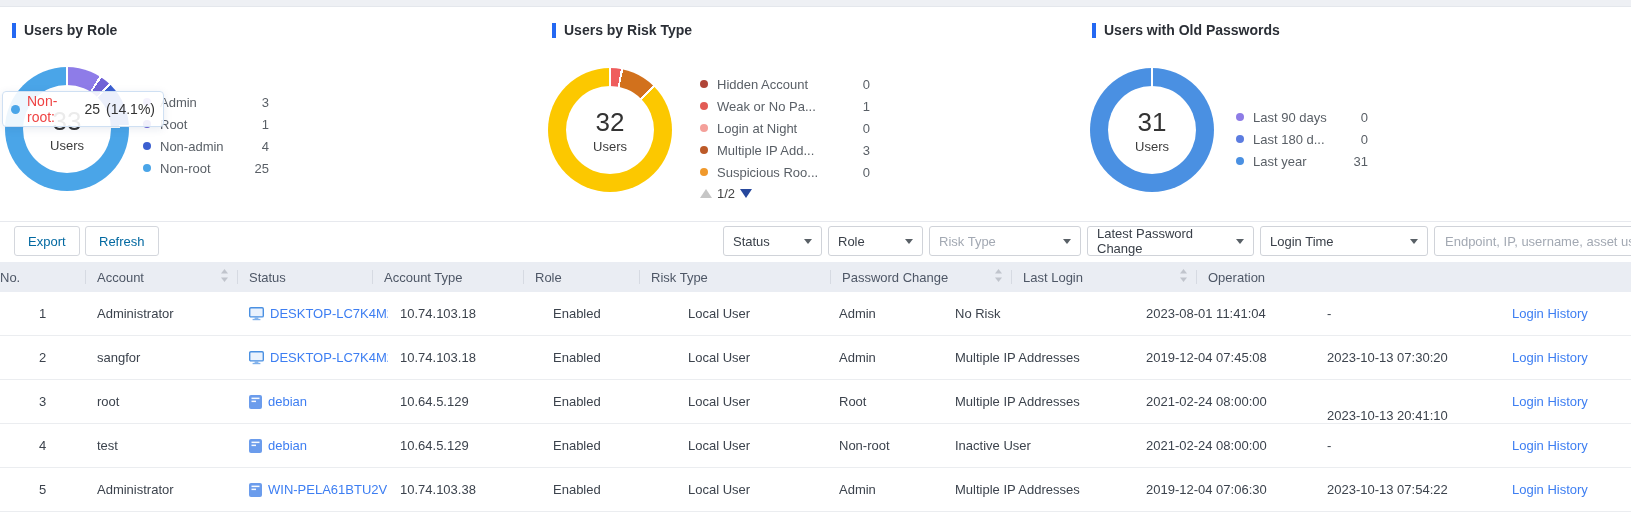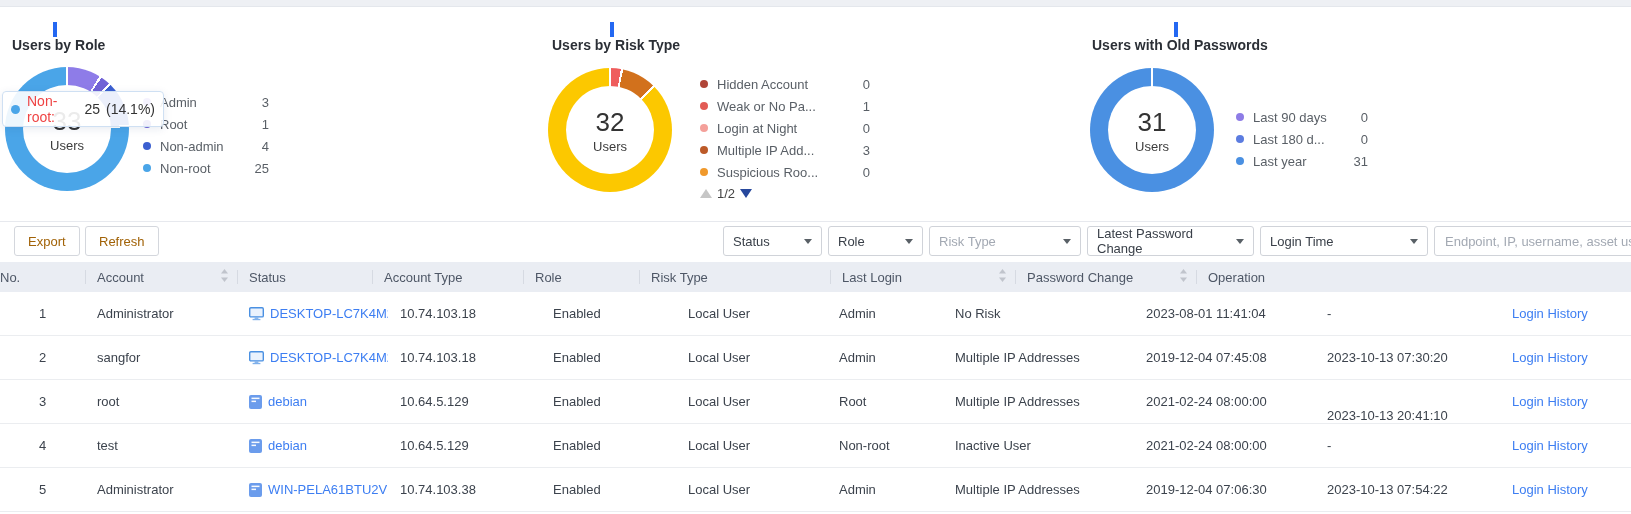--- a/index.html
+++ b/index.html
@@ -3,21 +3,21 @@
 <meta charset="utf-8">
 <style>
   * { margin:0; padding:0; box-sizing:border-box; }
   html,body { background:#fff; }
   body { font-family:"Liberation Sans","DejaVu Sans",sans-serif; }
   .screen { position:relative; width:1631px; height:514px; background:#fff; overflow:hidden; }
   .topstrip { position:absolute; left:0; top:0; width:1631px; height:7px; background:#eef0f4; border-bottom:1px solid #e4e7ec; }
 
   
   .charts { position:absolute; left:0; top:7px; width:1631px; height:215px; background:#fff; border-bottom:1px solid #e7e9ee; }
-  .chart-title { position:absolute; top:15px; display:flex; align-items:center;flex-direction:column; }
+  .chart-title { position:absolute; top:15px; display:flex; align-items:center; }
   .tbar { width:4px; height:15px; margin-right:8px; }
   .ttext { font-size:14px; font-weight:bold; color:#2b2f36; }
   .donut { position:absolute; width:124px; height:124px; border-radius:50%; }
   .donut::after { content:""; position:absolute; inset:18px; background:#fff; border-radius:50%; }
   .donut-center { position:absolute; inset:0; z-index:2; display:flex; flex-direction:column; align-items:center; justify-content:center; }
   .dval { font-size:26px; color:#333; }
   .dlab { font-size:13px; color:#3c3c3c; margin-top:1px; }
   .legend { position:absolute; }
   .legend-row { display:flex; align-items:center; height:22px; font-size:13px; color:#595f66; cursor:pointer; }
   .ldot { width:8px; height:8px; border-radius:50%; margin-right:9px; flex:none; }
@@ -30,21 +30,21 @@
              border:1px solid #cfe0f3; border-radius:4px; box-shadow:0 2px 8px rgba(30,60,120,0.10);
              display:flex; align-items:center; padding:0 8px; z-index:10; font-size:14px; }
   .tooltip .tdot { width:9px; height:9px; border-radius:50%; margin-right:7px; flex:none; }
   .tooltip .tlabel { color:#ef4444; margin-right:5px; }
   .tooltip .tvalue { color:#333; margin-right:6px; }
   .tooltip .tpct { color:#333; }
 
   
   .toolbar { position:absolute; left:0; top:222px; width:1631px; height:40px; background:#fff; }
   .btn { position:absolute; top:4px; height:30px; background:#fff; border:1px solid #d4d7dd; border-radius:3px;
-         font-size:13px; color:#a16207; padding:0 13px; display:flex; align-items:center; cursor:pointer; }
+         font-size:13px; color:#0369a1; padding:0 13px; display:flex; align-items:center; cursor:pointer; }
   .filter { position:absolute; top:4px; height:30px; background:#fff; border:1px solid #d0d3d9; border-radius:3px;
             font-size:13px; color:#3a4049; padding:0 9px; display:flex; align-items:center; justify-content:space-between; cursor:pointer; }
   .filter.ph { color:#a3a9b3; }
   .caret { width:0; height:0; border-left:4px solid transparent; border-right:4px solid transparent; border-top:5px solid #596066; margin-left:6px; flex:none; }
   .searchbox { position:absolute; top:4px; height:30px; border:1px solid #d0d3d9; border-radius:3px; font-size:13px;
                color:#3a4049; padding:0 10px; outline:none; font-family:inherit; }
   .searchbox::placeholder { color:#a3a9b3; }
 
   
   .tablewrap { position:absolute; left:0; top:262px; width:1631px; }
@@ -224,29 +224,29 @@
         </div>
         <div class="th" style="width: 151px;">
           <span class="thlbl">Account Type</span>
         </div>
         <div class="th" style="width: 116px;">
           <span class="thlbl">Role</span>
         </div>
         <div class="th" style="width: 191px;">
           <span class="thlbl">Risk Type</span>
         </div>
-        <div class="th" style="width: 185px;">
-          <span class="thlbl">Last Login</span>
+        <div class="th" style="width: 181px;">
+          <span class="thlbl">Password Change</span>
           <span class="sorticon"><svg width="9" height="15" viewBox="0 0 9 15">
               <path d="M4.5 1 L8 5.5 H1 Z" fill="#c0c4cc"></path>
               <path d="M4.5 14 L1 9.5 H8 Z" fill="#c0c4cc"></path>
             </svg></span>
         </div>
-        <div class="th" style="width: 181px;">
-          <span class="thlbl">Password Change</span>
+        <div class="th" style="width: 185px;">
+          <span class="thlbl">Last Login</span>
           <span class="sorticon"><svg width="9" height="15" viewBox="0 0 9 15">
               <path d="M4.5 1 L8 5.5 H1 Z" fill="#c0c4cc"></path>
               <path d="M4.5 14 L1 9.5 H8 Z" fill="#c0c4cc"></path>
             </svg></span>
         </div>
         <div class="th" style="width: 131px;">
           <span class="thlbl">Operation</span>
         </div>
       </div>
     <div id="tbody">

